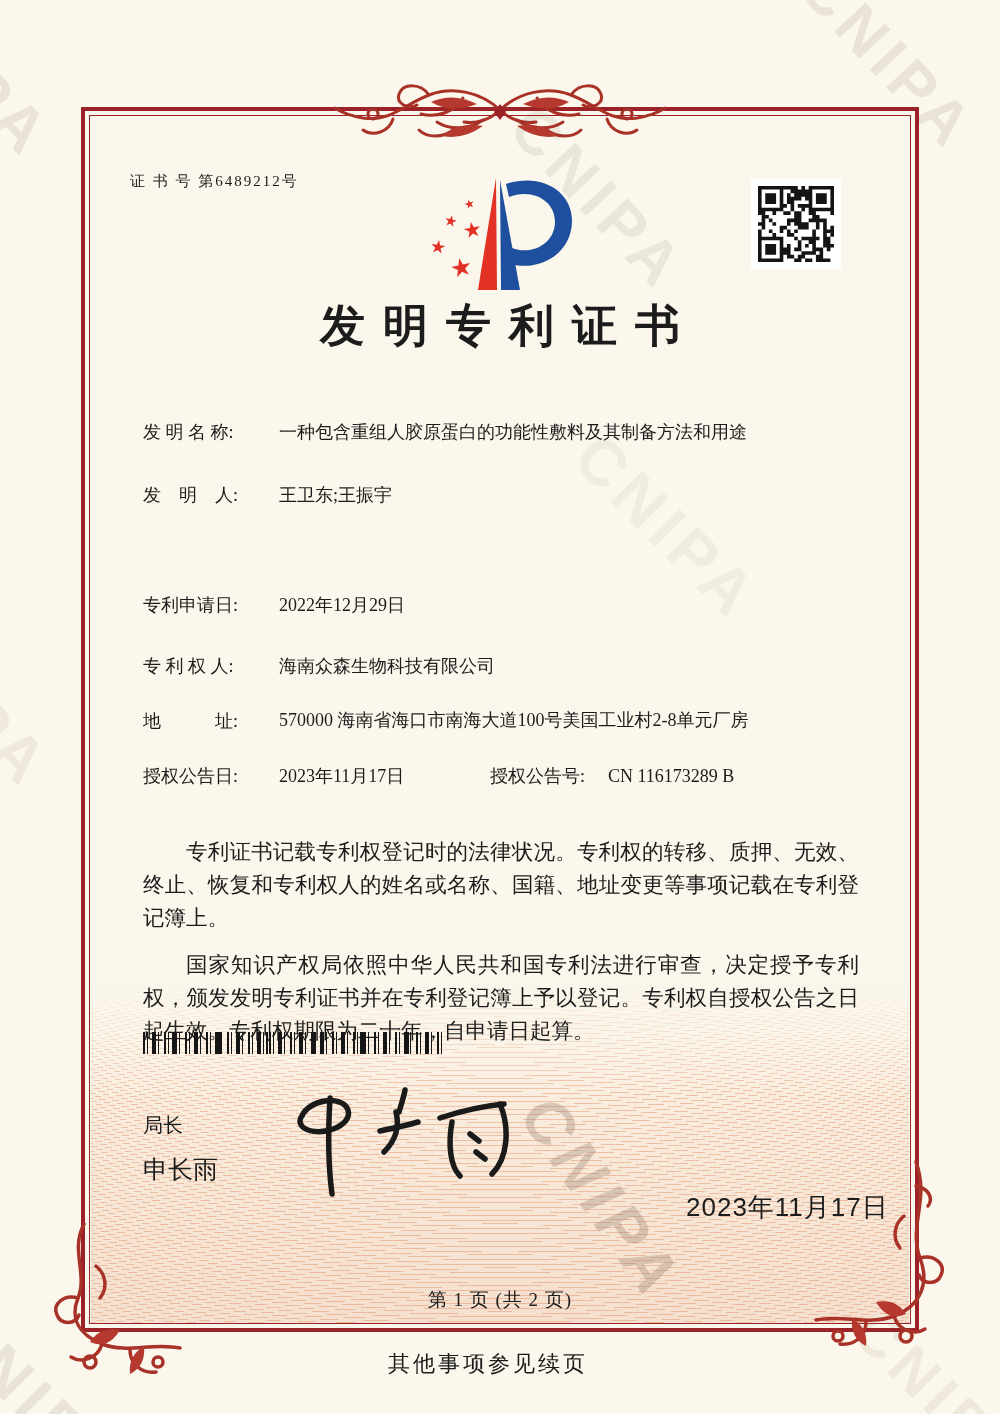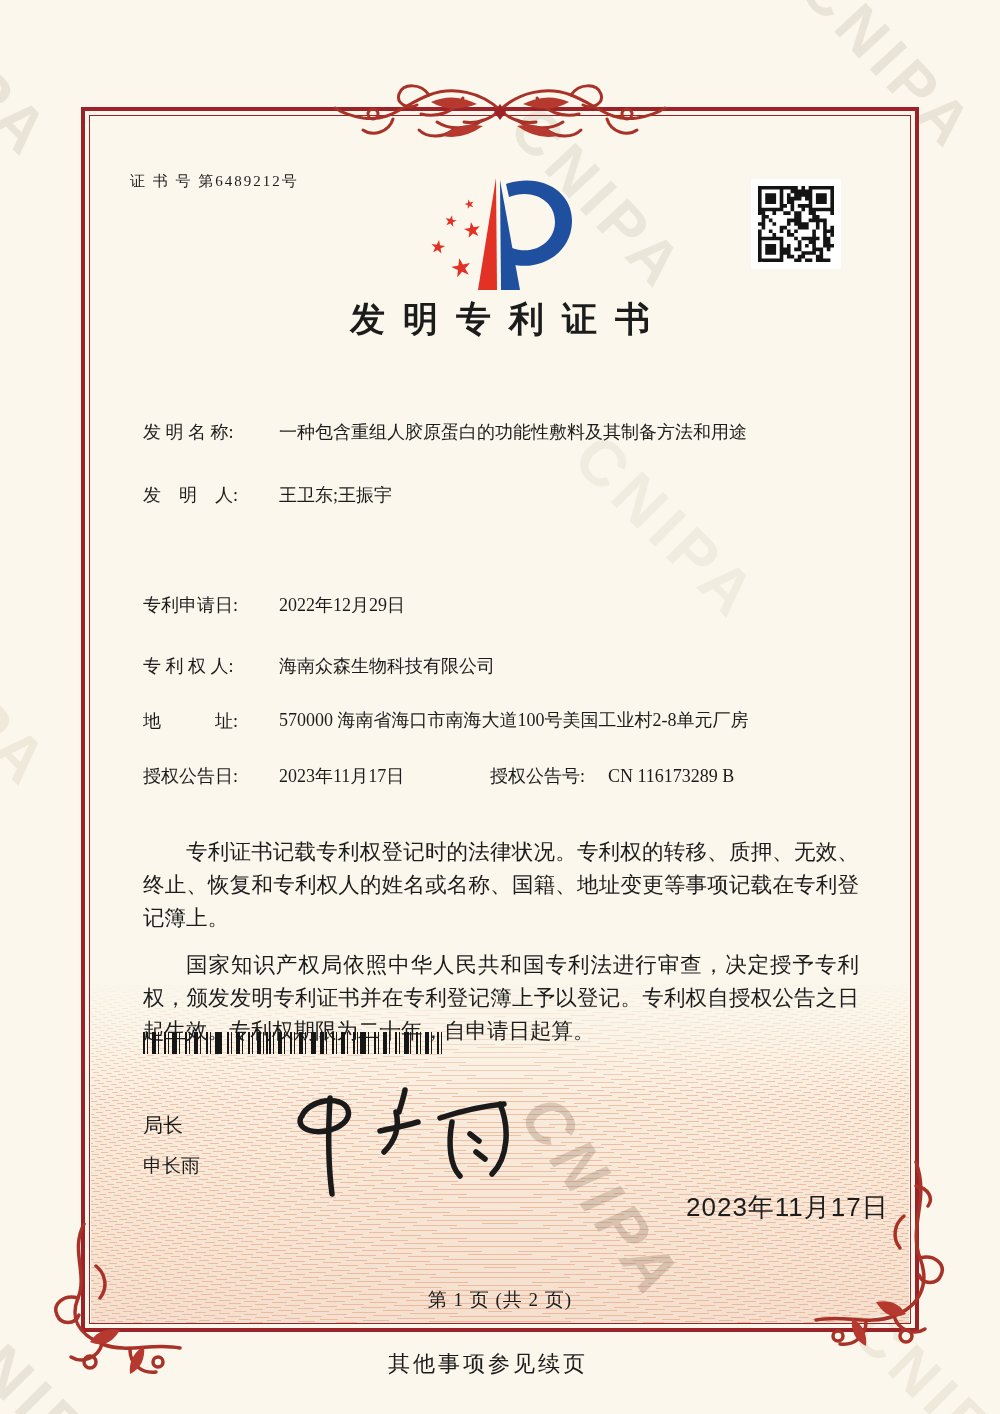--- a/index.html
+++ b/index.html
@@ -34,21 +34,21 @@
   .orn-top{left:333px;top:74px;}
   .orn-bl{left:40px;top:1222px;}
   .orn-br{right:40px;top:1160px;}
 
   
   .cert-no{position:absolute;left:130px;top:172px;font-size:15px;letter-spacing:2px;}
   .logo{position:absolute;left:478px;top:172px;}
   .star{position:absolute;color:#e23125;font-family:"DejaVu Sans",sans-serif;line-height:1;}
   .qr-box{position:absolute;left:751px;top:179px;width:90px;height:90px;background:#fff;}
   .qr-box svg{position:absolute;left:7px;top:7px;}
-  .title{position:absolute;left:0;right:0;top:296px;text-align:center;font-size:35px;font-weight:bold;
+  .title{position:absolute;left:0;right:0;top:296px;text-align:center;font-size:45px;font-weight:bold;
          letter-spacing:18px;text-indent:18px;}
 
   
   .frow{position:absolute;left:143px;width:740px;font-size:18px;line-height:26px;}
   .flabel{display:inline-block;width:136px;white-space:pre;vertical-align:top;}
   .fvalue{display:inline-block;width:595px;vertical-align:top;}
   .addr .fvalue{width:515px;line-height:25px;}
   .pair2{position:absolute;left:347px;top:0;}
   .pair2 .flabel{width:auto;margin-right:23px;}
   .pair2 .fvalue{width:auto;}
@@ -56,21 +56,21 @@
   
   .body-text{position:absolute;left:143px;top:836px;width:716px;font-size:21.5px;line-height:33px;}
   .body-text p{margin:0 0 14px 0;text-indent:2em;text-align:justify;}
 
   
   .barcode{position:absolute;left:143px;top:1032px;width:299px;height:22px;
     background:
       repeating-linear-gradient(90deg,#161616 0 2px,transparent 2px 4px,#161616 4px 5px,transparent 5px 9px,#161616 9px 13px,transparent 13px 15px,#161616 15px 16px,transparent 16px 21px),
       repeating-linear-gradient(90deg,transparent 0 29px,#161616 29px 31px,transparent 31px 47px);}
   .director-label{position:absolute;left:143px;top:1112px;font-size:20px;font-family:"Liberation Sans","DejaVu Sans",sans-serif;}
-  .director-name{position:absolute;left:143px;top:1153px;font-size:19px;font-family:"Liberation Sans","DejaVu Sans",sans-serif;}
+  .director-name{position:absolute;left:143px;top:1153px;font-size:25px;font-family:"Liberation Sans","DejaVu Sans",sans-serif;}
   .signature{position:absolute;left:268px;top:1076px;}
   .sign-date{position:absolute;left:686px;top:1190px;font-size:26px;font-family:"Liberation Sans","DejaVu Sans",sans-serif;letter-spacing:1px;}
   .page-info{position:absolute;left:0;right:0;top:1287px;text-align:center;font-size:19px;letter-spacing:1px;}
   .footer-note{position:absolute;left:388px;top:1342px;font-size:22px;letter-spacing:3px;margin-top:7px;}
 </style>
 </head>
 <body>
 
 <div class="page">
 

